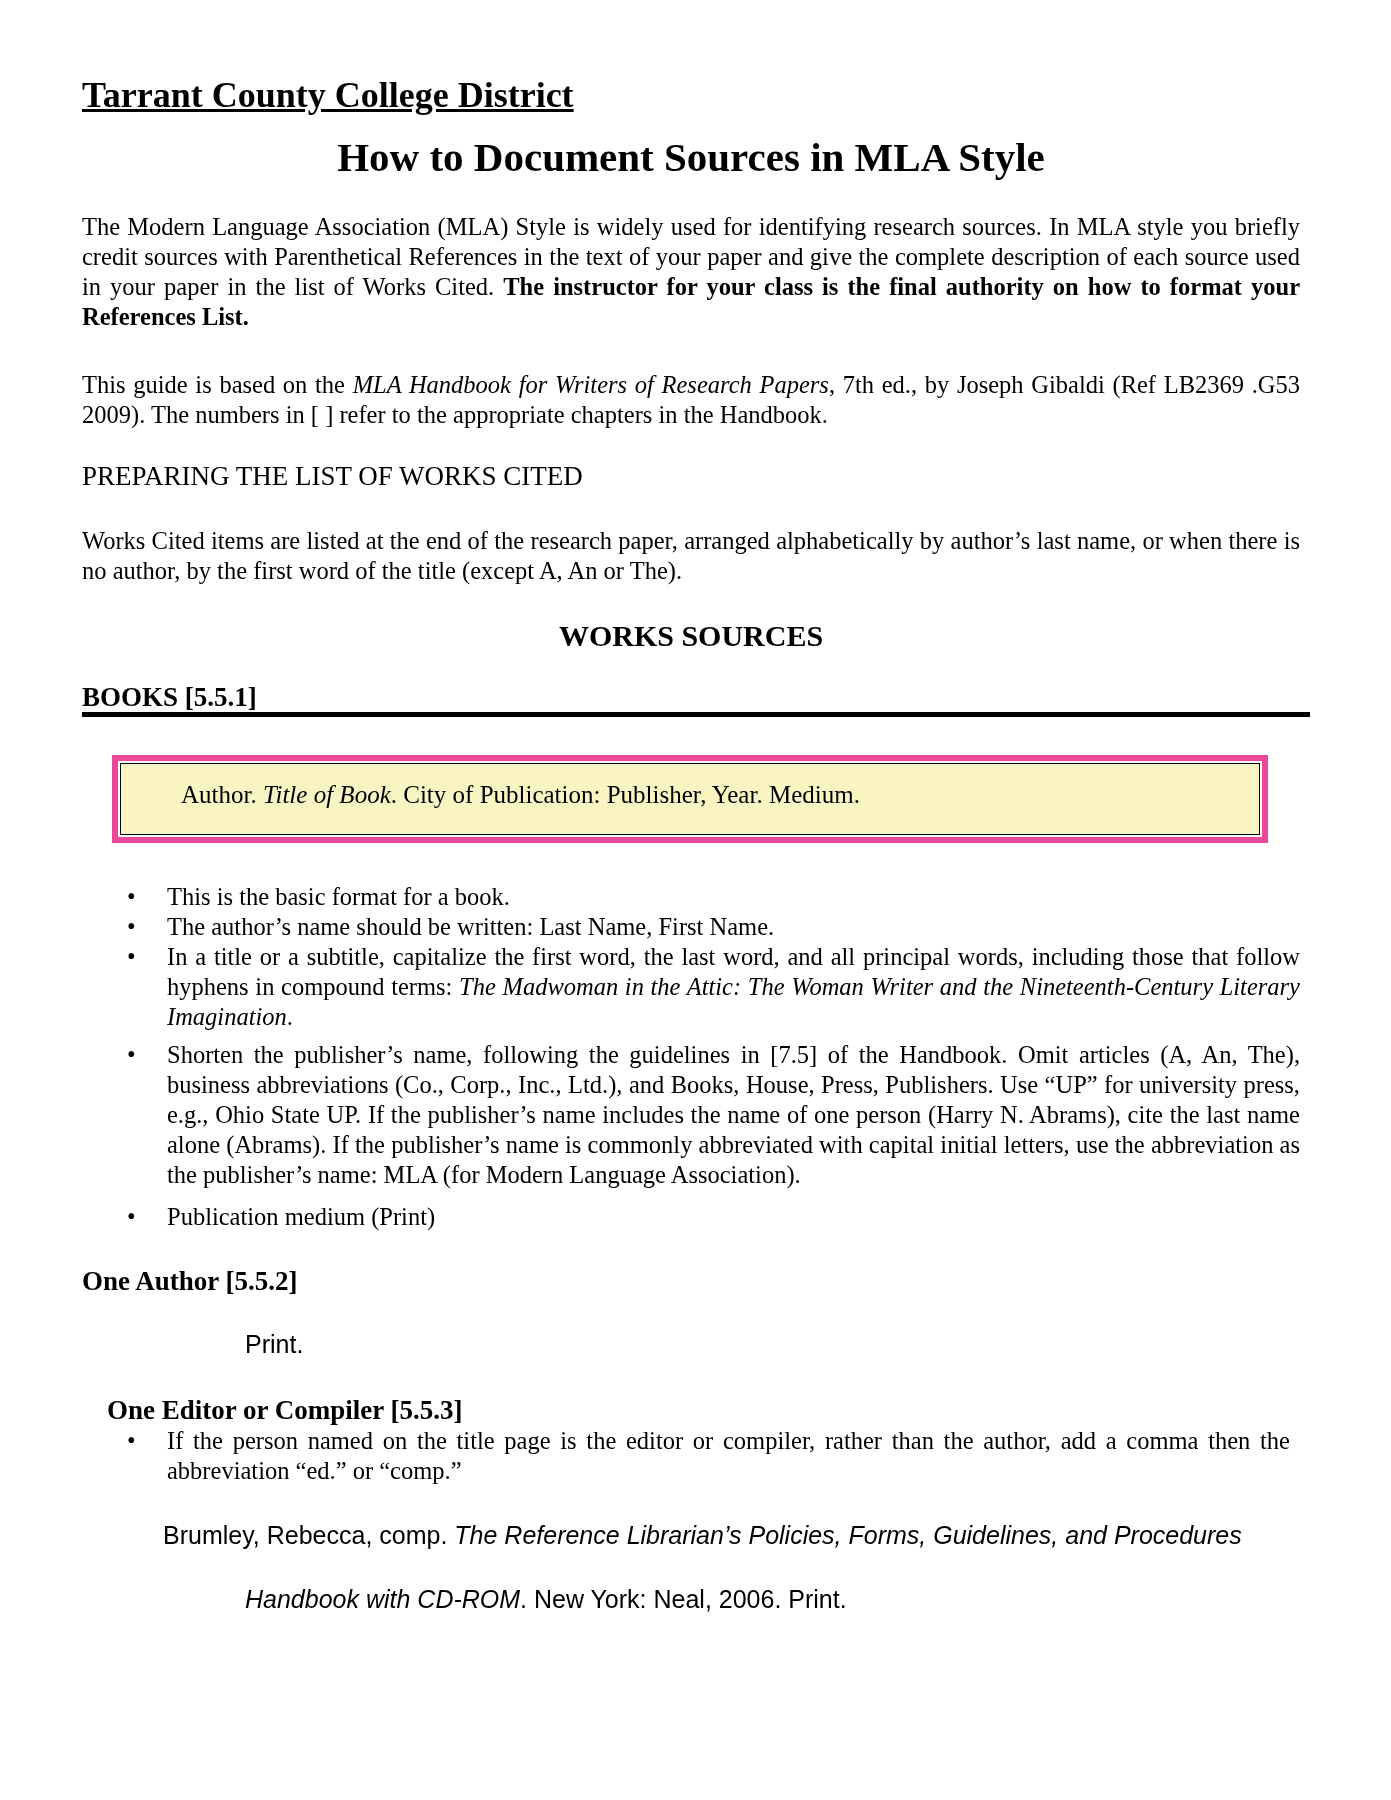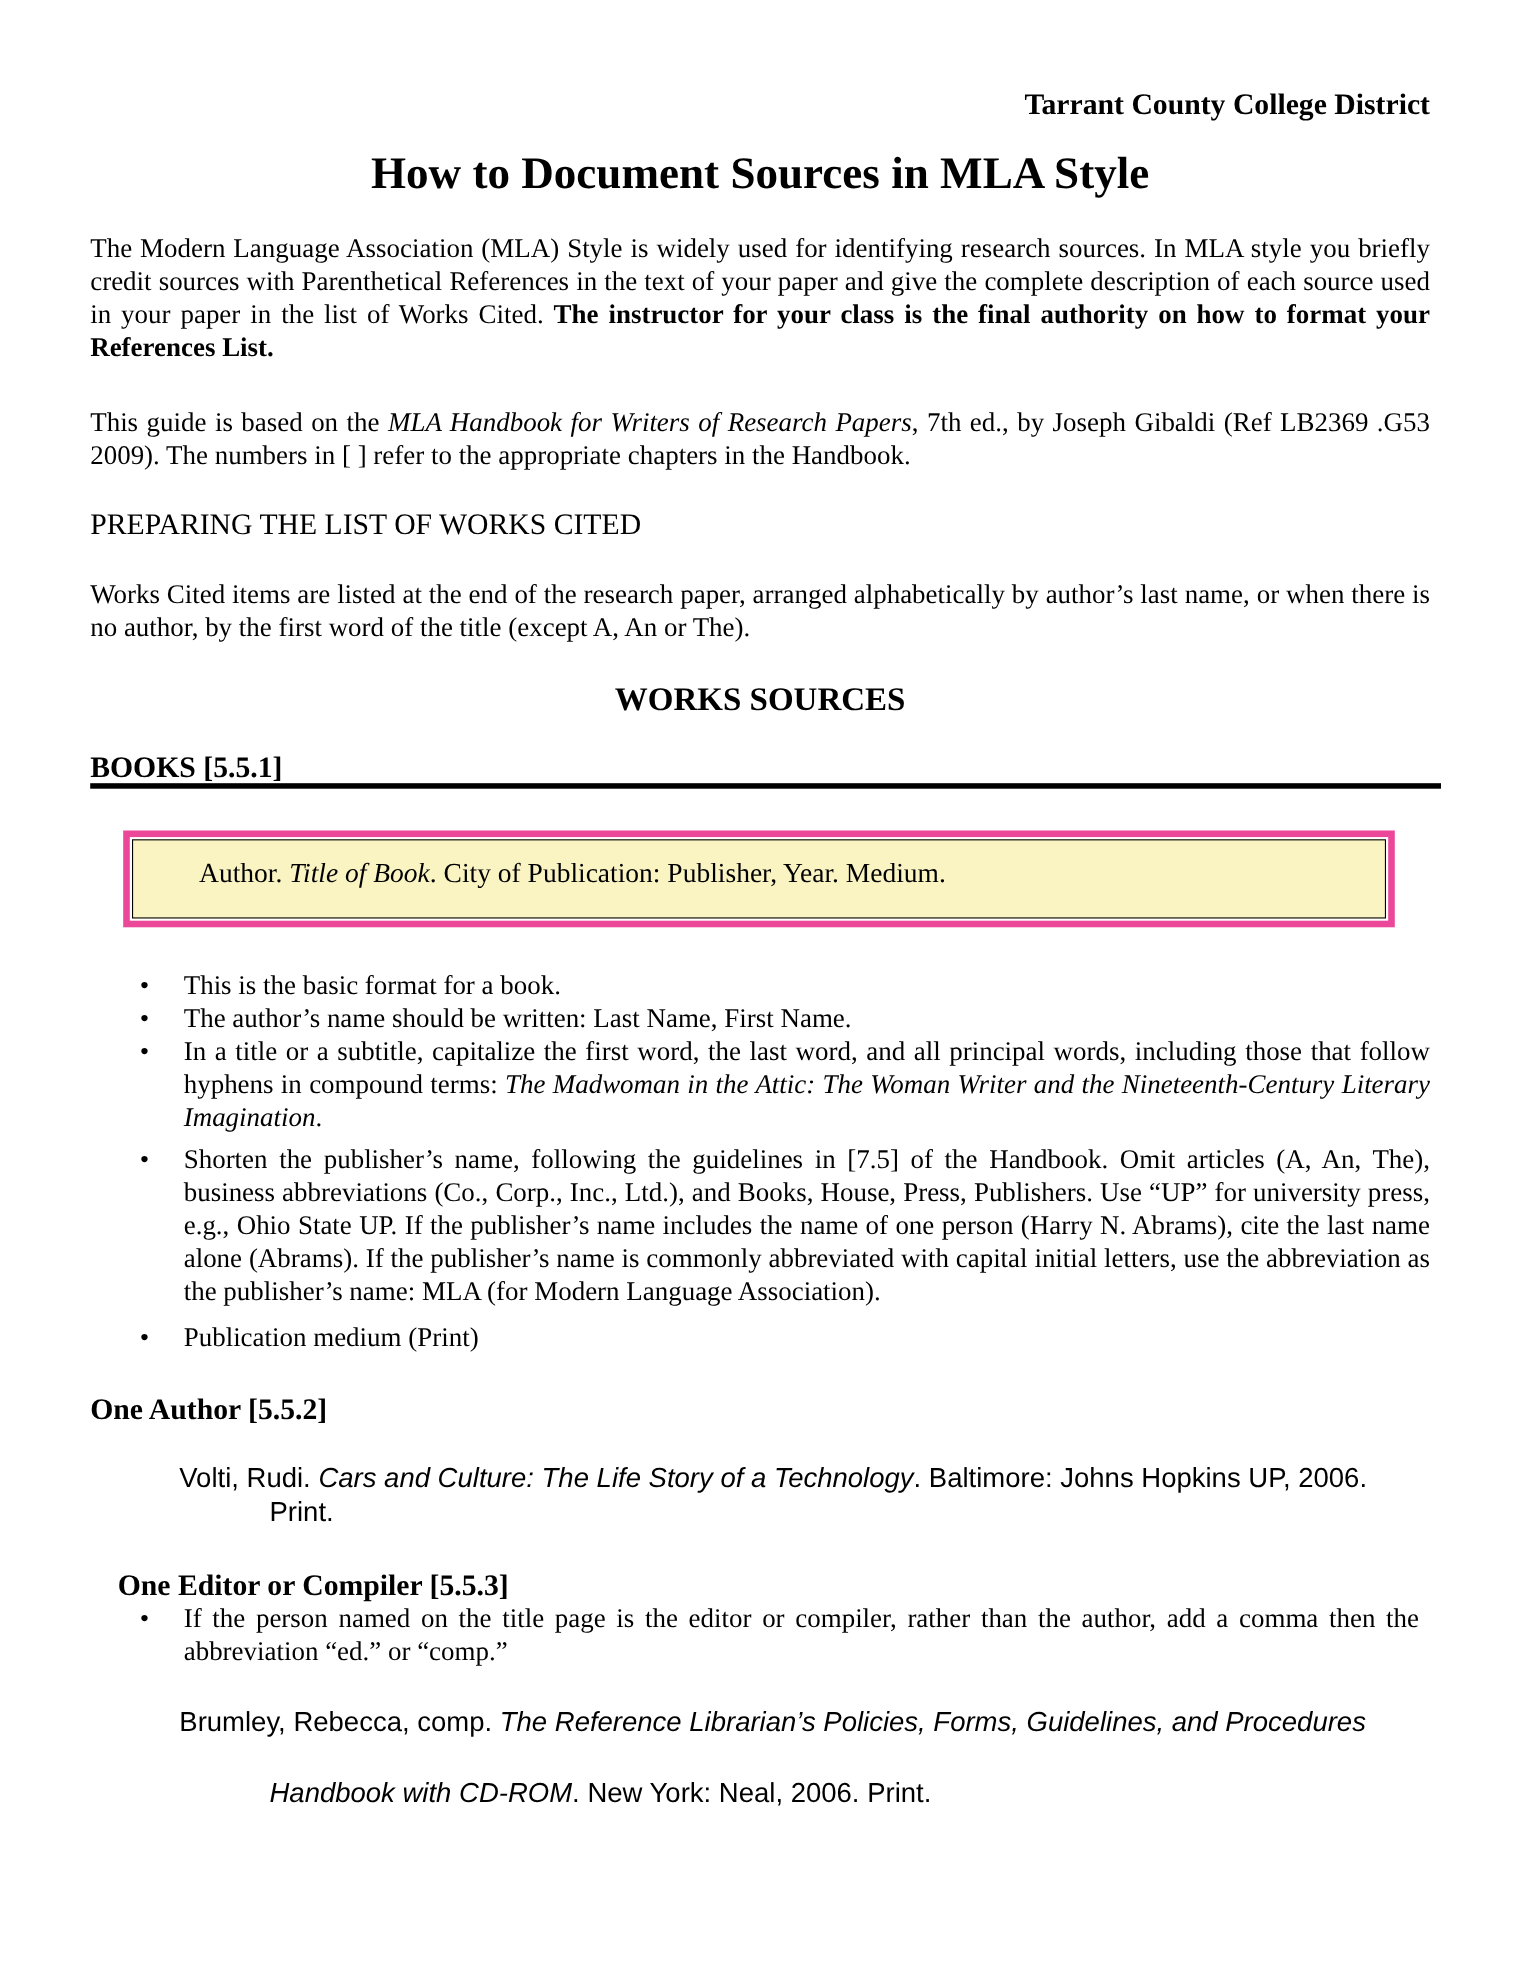--- a/index.html
+++ b/index.html
@@ -12,23 +12,24 @@
     background: #ffffff;
     color: #000000;
     font-family: "Liberation Serif", serif;
     font-size: 24.5px;
     line-height: 30px;
     overflow: hidden;
   }
   .jst { text-align: justify; }
   .org-title {
     font-weight: bold;
-    font-size: 27px;
+    font-size: 36px;
     line-height: 31px;
-    text-align: right;
+    text-align: left;
+    text-decoration: underline;
   }
   .main-title {
     font-weight: bold;
     font-size: 41px;
     line-height: 48px;
     text-align: center;
     margin: 22px 0 0 0;
   }
   p { margin: 0; }
   .p-intro { margin-top: 31px; }
@@ -143,21 +144,20 @@
     <li><span class="blt">•</span><span>This is the basic format for a book.</span></li>
     <li><span class="blt">•</span><span>The author’s name should be written: Last Name, First Name.</span></li>
     <li><span class="blt">•</span><span>In a title or a subtitle, capitalize the first word, the last word, and all principal words,  including those that follow hyphens in compound terms: </span><em>The Madwoman in the Attic:  The Woman Writer and the Nineteenth-Century Literary Imagination</em><span>.</span></li>
     <li class="gap8"><span class="blt">•</span><span>Shorten the publisher’s name, following the guidelines in [7.5] of the Handbook. Omit articles (A, An, The), business abbreviations (Co., Corp., Inc., Ltd.), and Books, House, Press, Publishers. Use “UP” for university press, e.g., Ohio State UP.  If the publisher’s name includes the name of one person (Harry N. Abrams), cite the last name alone (Abrams). If the publisher’s name is commonly abbreviated with capital initial letters, use the abbreviation as the publisher’s name: MLA (for Modern Language Association).</span></li>
     <li class="gap12"><span class="blt">•</span><span>Publication medium (Print)</span></li>
   </ul>
 
   <div class="h-sub">One Author [5.5.2]</div>
 
   <div class="citation cit-volti">
-    <div class="cit-l1"><span>Volti, Rudi. </span><em>Cars and Culture: The Life Story of a Technology</em><span>. Baltimore: Johns Hopkins UP, 2006.</span></div>
     <div class="cit-l2">Print.</div>
   </div>
 
   <div class="h-sub h-editor">One Editor or Compiler [5.5.3]</div>
 
   <ul class="bullets tight">
     <li class="tuck"><span class="blt">•</span><span>If the person named on the title page is the editor or compiler, rather than the author, add a comma then the abbreviation “ed.” or “comp.”</span></li>
   </ul>
 
   <div class="citation cit-brumley">

